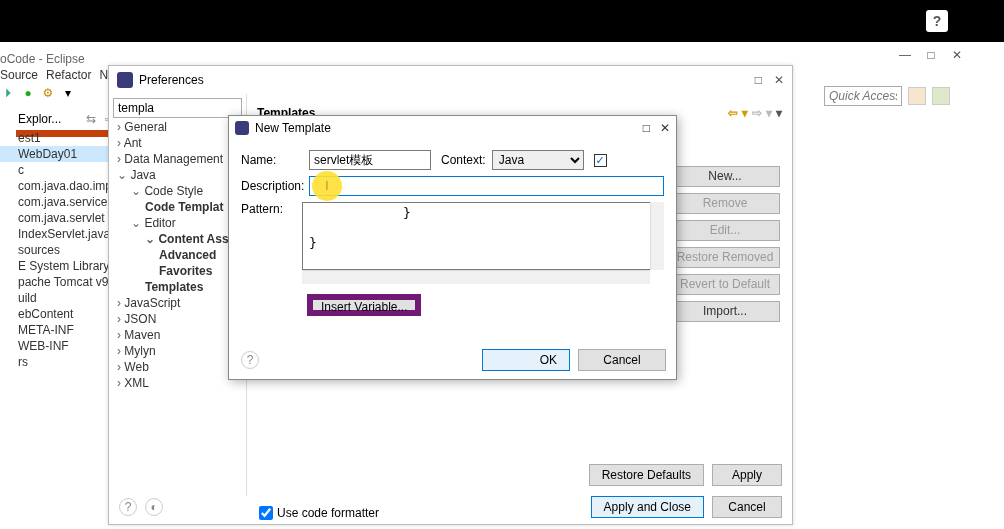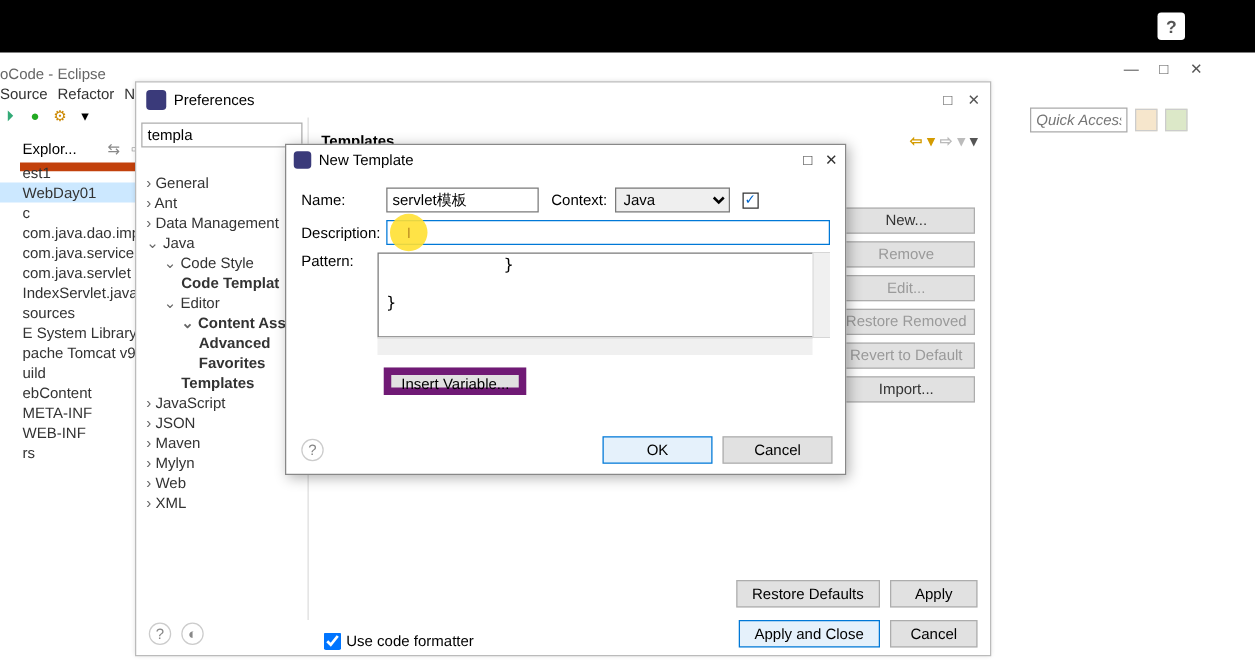--- a/index.html
+++ b/index.html
@@ -30,21 +30,21 @@
 
 
 .pref-win { position:absolute; top:65px; left:108px; width:685px; height:460px; background:#fff; border:1px solid #bbb; box-shadow:0 0 4px rgba(0,0,0,0.15);}
 .pref-title { height:28px; display:flex; align-items:center; padding:0 8px; }
 .pref-title .icn { width:16px;height:16px;background:#3a3a7a;border-radius:3px;margin-right:6px; display:inline-block;}
 .pref-title .ctl { margin-left:auto; display:flex; gap:12px; color:#555;}
 .pref-title .ctl span { cursor:default;}
 
 .pref-body { display:flex; height:402px; }
 .pref-left { width:138px; border-right:1px solid #ddd; padding:4px;}
-.pref-left input { width:100%; height:20px; border:1px solid #adadad; padding:0 4px; margin-bottom:20px;}
+.pref-left input { width:100%; height:20px; border:1px solid #adadad; padding:0 4px; margin-bottom:1px;}
 .pref-tree { color:#333; line-height:16px;}
 .pref-tree .n { white-space:nowrap; padding-left:4px;}
 .pref-tree .l1 { padding-left:4px;}
 .pref-tree .l2 { padding-left:18px;}
 .pref-tree .l3 { padding-left:32px;}
 .pref-tree .l4 { padding-left:46px;}
 .pref-tree .sel { font-weight:bold;}
 .pref-tree .exp::before { content:"⌄ "; color:#666;}
 .pref-tree .col::before { content:"› "; color:#666;}
 
@@ -56,21 +56,21 @@
 .right-btns { position:absolute; right:12px; top:72px; display:flex; flex-direction:column; gap:6px;}
 .rbtn { width:110px; height:21px; border:1px solid #adadad; background:#e1e1e1; color:#333; text-align:center; line-height:19px;}
 .rbtn.dis { color:#9a9a9a;}
 
 .codef { position:absolute; left:150px; top:440px; display:flex; align-items:center; gap:4px;}
 .codef input { width:14px; height:14px;}
 
 .pref-foot { position:absolute; bottom:6px; right:10px; display:flex; gap:8px;}
 .pref-foot2 { position:absolute; bottom:38px; right:10px; display:flex; gap:8px;}
 .btn { height:22px; padding:0 12px; border:1px solid #adadad; background:#e1e1e1; line-height:20px; min-width:70px; text-align:center;}
-.btn.primary { border-color:#0078d7; background:#e5f1fb;}
+.btn.primary { border-color:#0078d7; background:#e5f1fb;text-align:right;}
 .help-btn { position:absolute; bottom:8px; left:10px; display:flex; gap:8px; color:#888;}
 .help-btn span { width:18px;height:18px;border:1px solid #ccc;border-radius:9px;display:inline-flex;align-items:center;justify-content:center;}
 
 
 .nt-dlg { position:absolute; top:115px; left:228px; width:449px; height:265px; background:#fff; border:1px solid #888; box-shadow:2px 2px 10px rgba(0,0,0,0.3); z-index:50;}
 .nt-title { height:24px; display:flex; align-items:center; padding:0 6px;}
 .nt-title .icn{ width:14px;height:14px;background:#3a3a7a;border-radius:3px;margin-right:6px;}
 .nt-title .ctl { margin-left:auto; display:flex; gap:10px; color:#333;}
 .nt-body { padding:10px 12px 6px 12px;}
 .nt-row { display:flex; align-items:center; gap:6px; margin-bottom:6px;}

